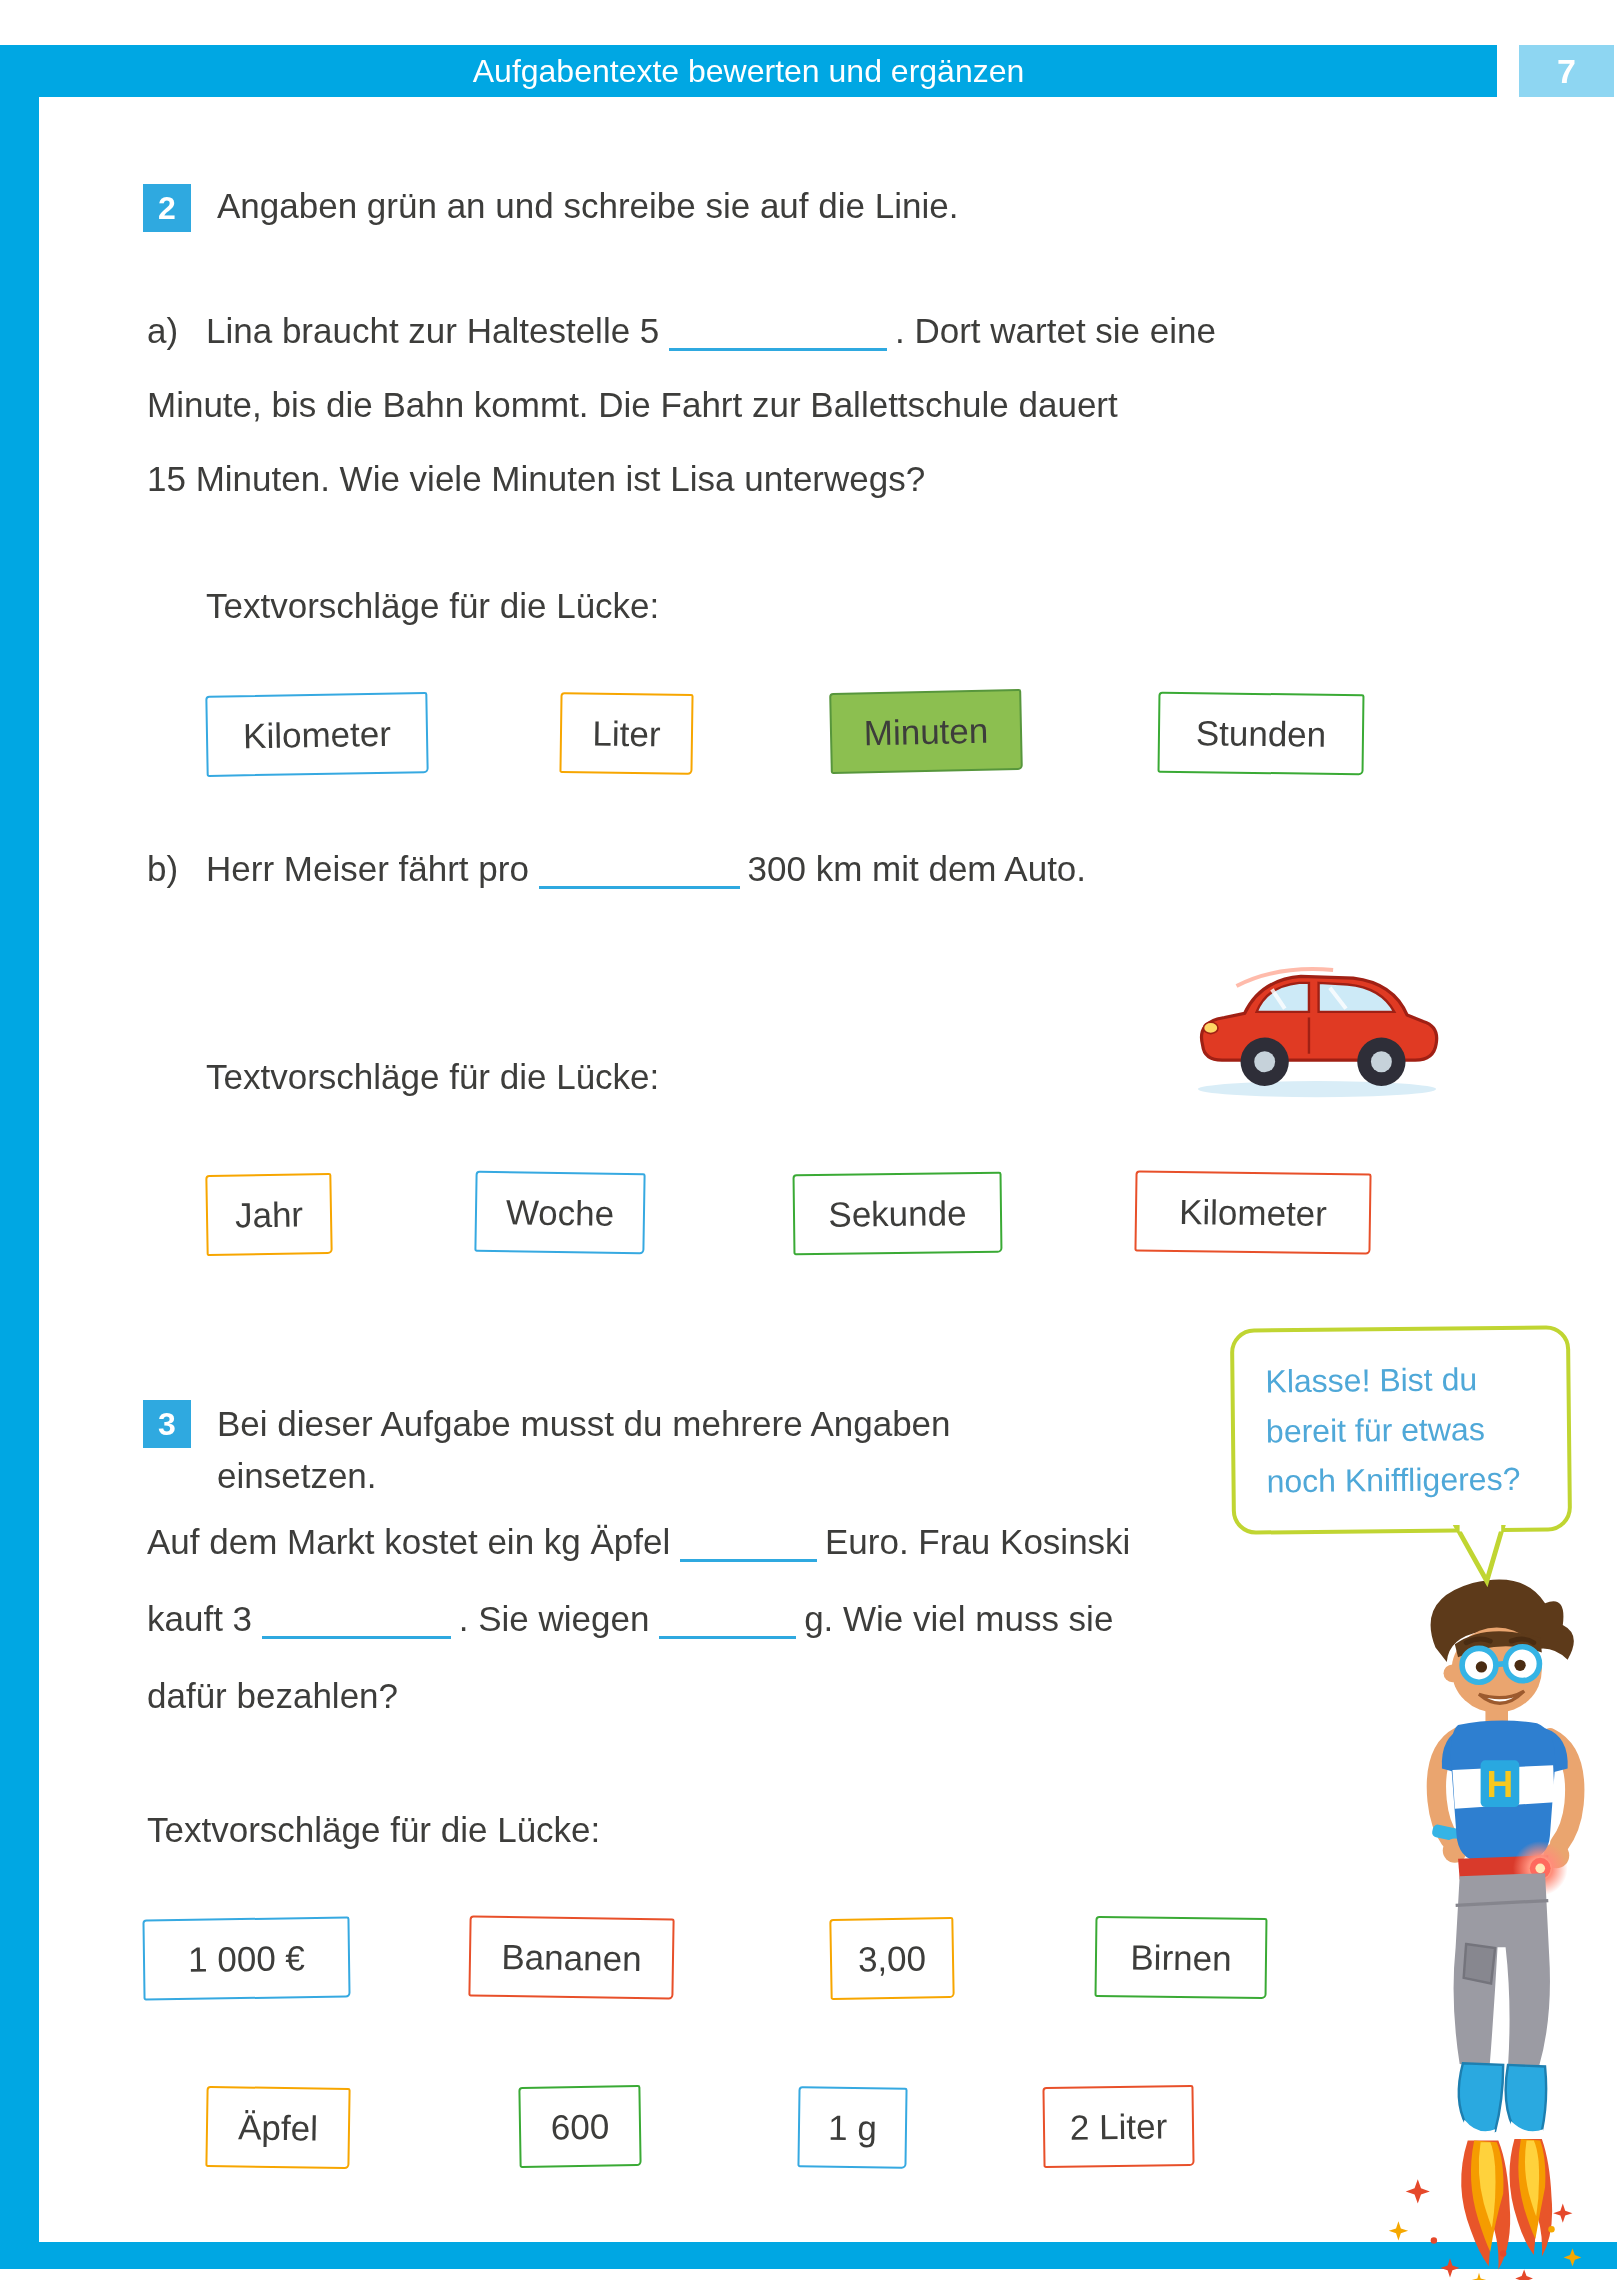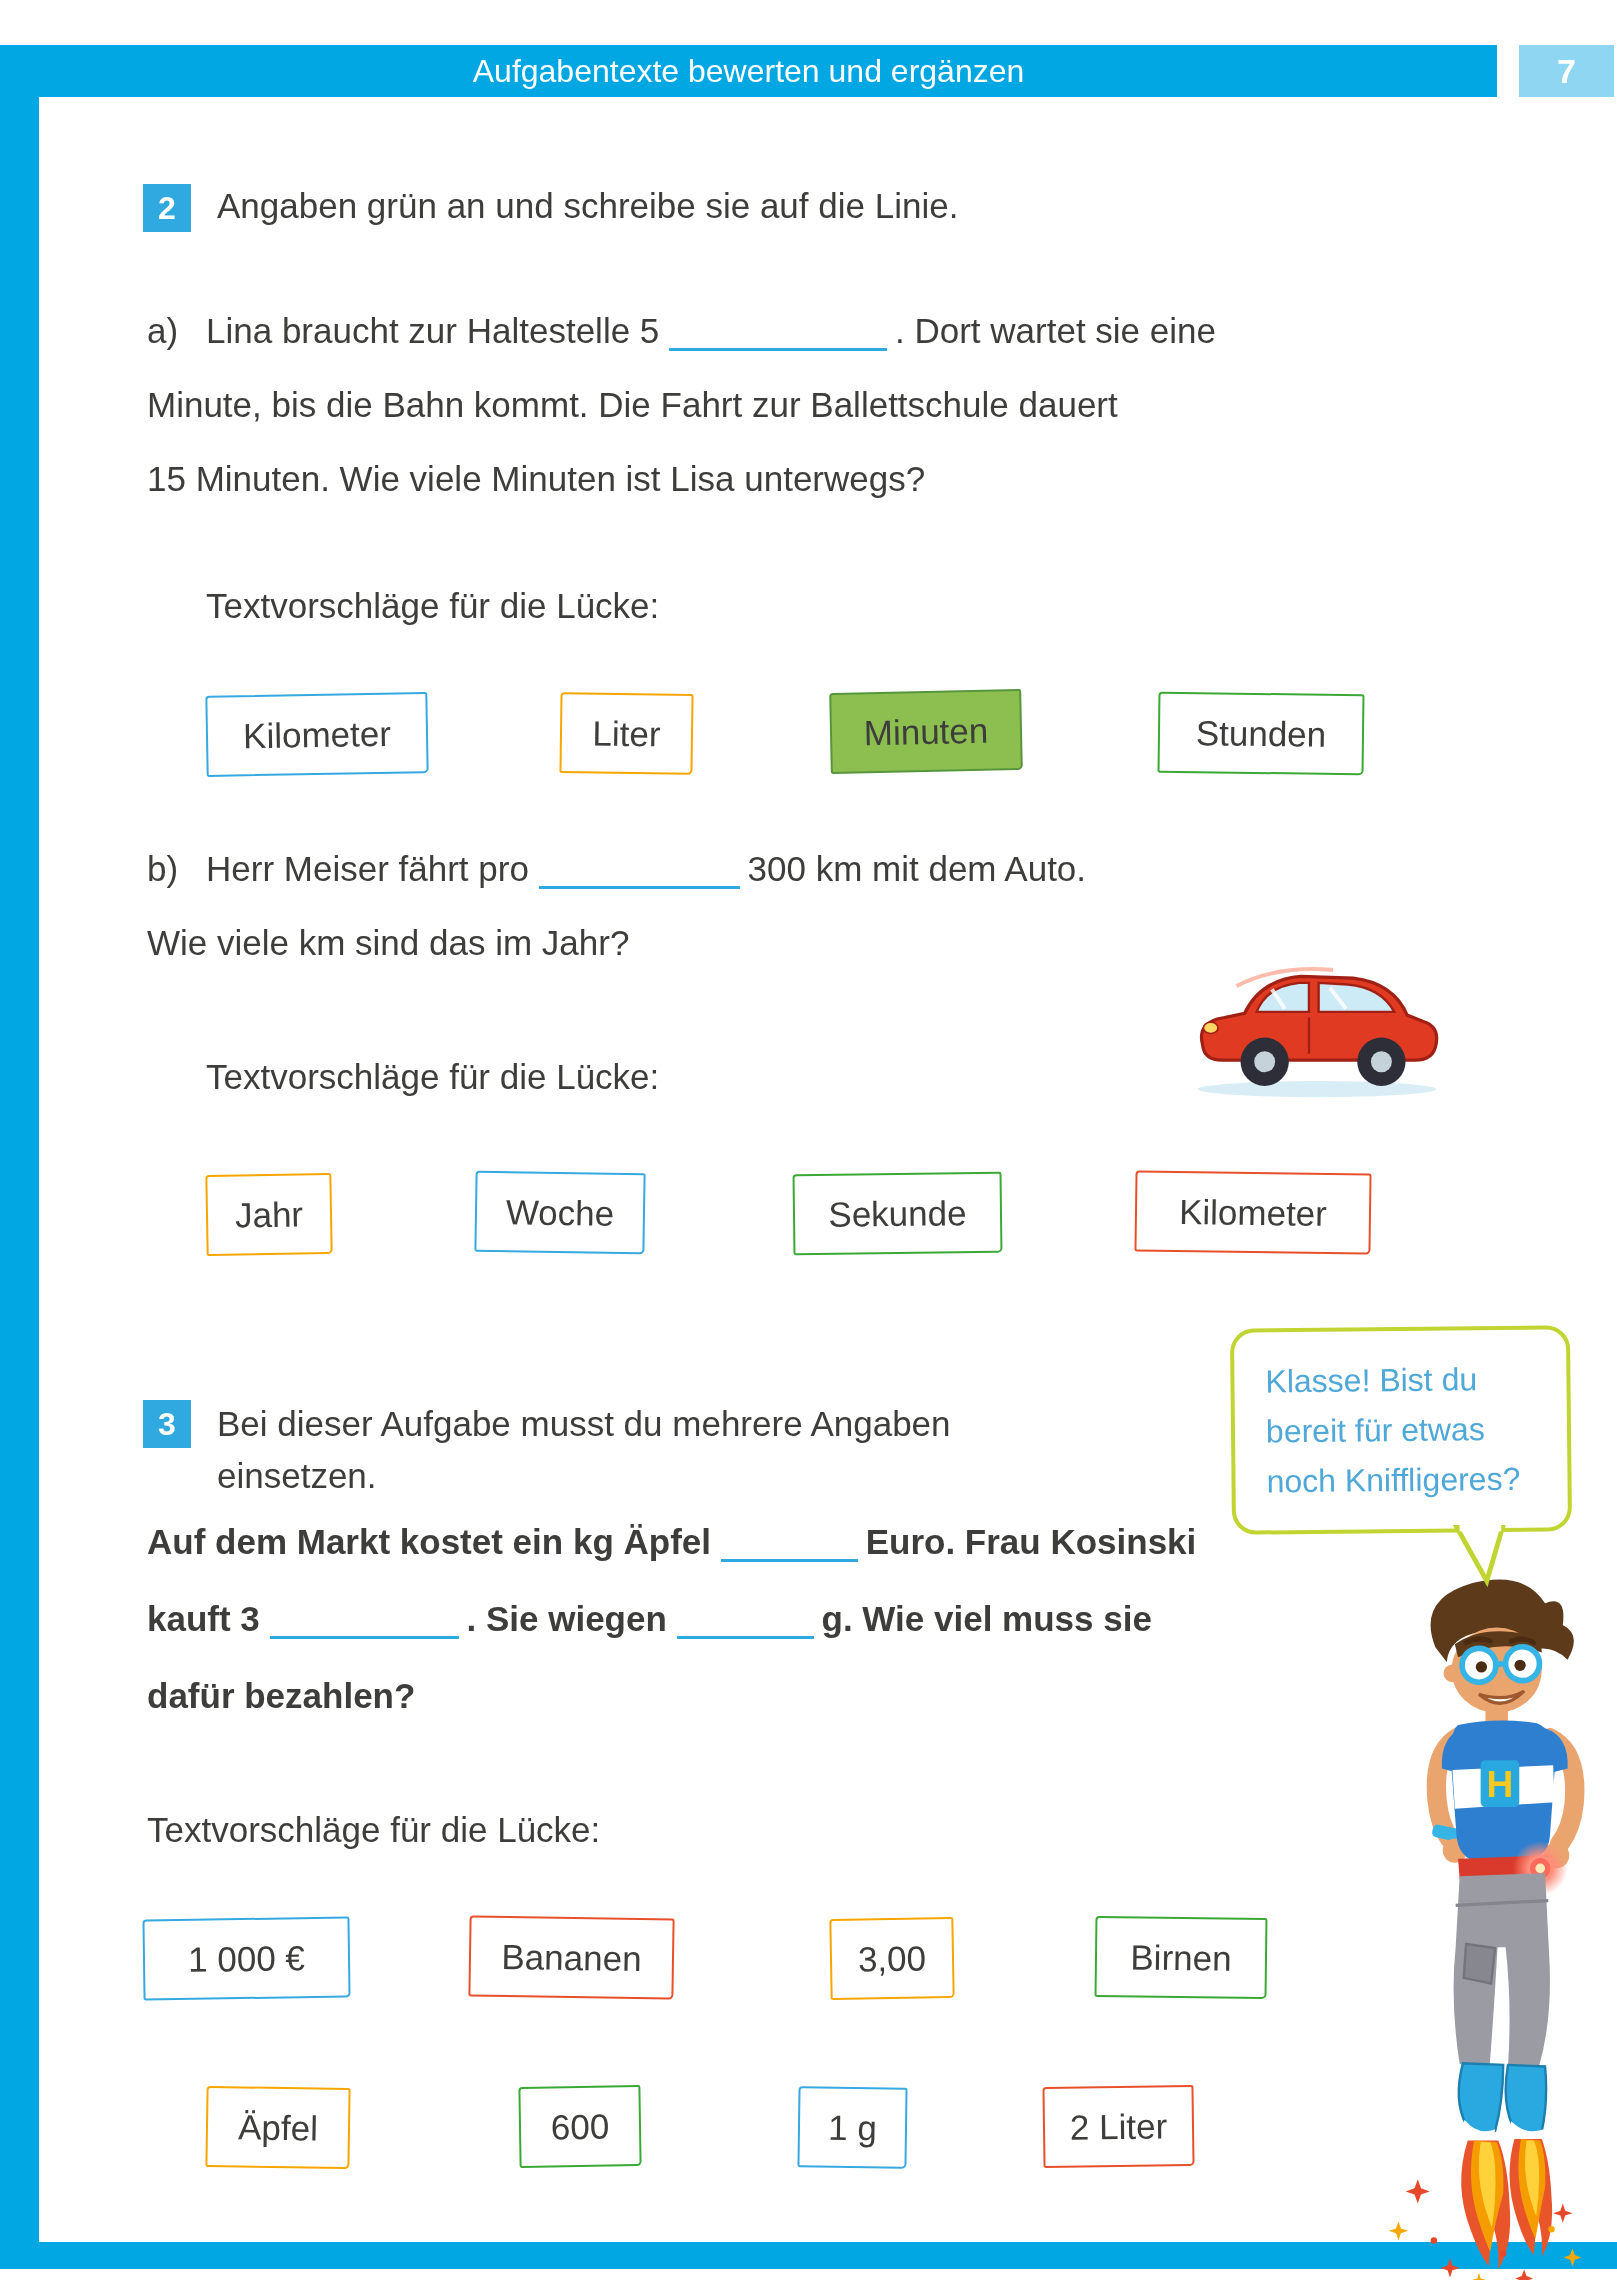--- a/index.html
+++ b/index.html
@@ -23,21 +23,21 @@
 
   
   .task-num {
     position:absolute; width:48px; height:48px; background:#2fa9e0; color:#fff;
     font-weight:bold; font-size:32px; display:flex; align-items:center; justify-content:center;
   }
   .instr { position:absolute; font-size:35px; line-height:52px; white-space:nowrap; }
 
   .textblock { position:absolute; font-size:35px; }
   .tline { line-height:74px; white-space:nowrap; }
-  .tline96 { line-height:77px; white-space:nowrap;font-weight:bold; }
+  .tline96 { line-height:77px; white-space:nowrap; }
   .plabel { display:inline-block; width:59px; }
   .cont { }
 
   .blank {
     display:inline-block; height:8px; border-bottom:3.2px solid #2fa9e0;
     vertical-align:-8px; margin:0 8px 0 9.7px;
   }
   .sugg { position:absolute; font-size:35px; line-height:52px; white-space:nowrap; }
 
   
@@ -102,21 +102,20 @@
   <span>Minuten</span>
 </div>
 <div class="opt c-green" style="left:1158px; top:693px; width:206px; transform:rotate(0.7deg);">
   <span>Stunden</span>
 </div>
 
 <div class="textblock" style="left:147px; top:832px;">
   <div class="tline">
     <span class="plabel">b)</span><span>Herr Meiser fährt pro</span><span class="blank" style="width:201px;"></span><span>300 km mit dem Auto.</span>
   </div>
-  <div class="tline cont">Wie viele km sind das im Jahr?</div>
 </div>
 
 <div class="illu" style="left:1188px; top:941px; width:258px; height:161px;">
   <svg width="258" height="161" viewBox="0 0 320 200">
     <ellipse cx="160" cy="184" rx="148" ry="10" fill="#d9edf7"></ellipse>
     <path d="M18,130 Q10,100 45,95 L70,90 Q90,48 140,44 L205,46 Q255,52 272,92 L292,100 Q312,106 308,128 Q305,148 282,148 L42,148 Q20,148 18,130 Z" fill="#e03a23" stroke="#a02014" stroke-width="4"></path>
     <path d="M85,88 Q98,56 138,52 L150,52 L150,88 Z" fill="#cdeaf7" stroke="#a02014" stroke-width="3"></path>
     <path d="M162,52 L198,54 Q240,58 256,88 L162,88 Z" fill="#cdeaf7" stroke="#a02014" stroke-width="3"></path>
     <path d="M104,60 L120,84" stroke="#ffffff" stroke-width="5" opacity="0.8"></path>
     <path d="M176,58 L196,84" stroke="#ffffff" stroke-width="5" opacity="0.8"></path>

